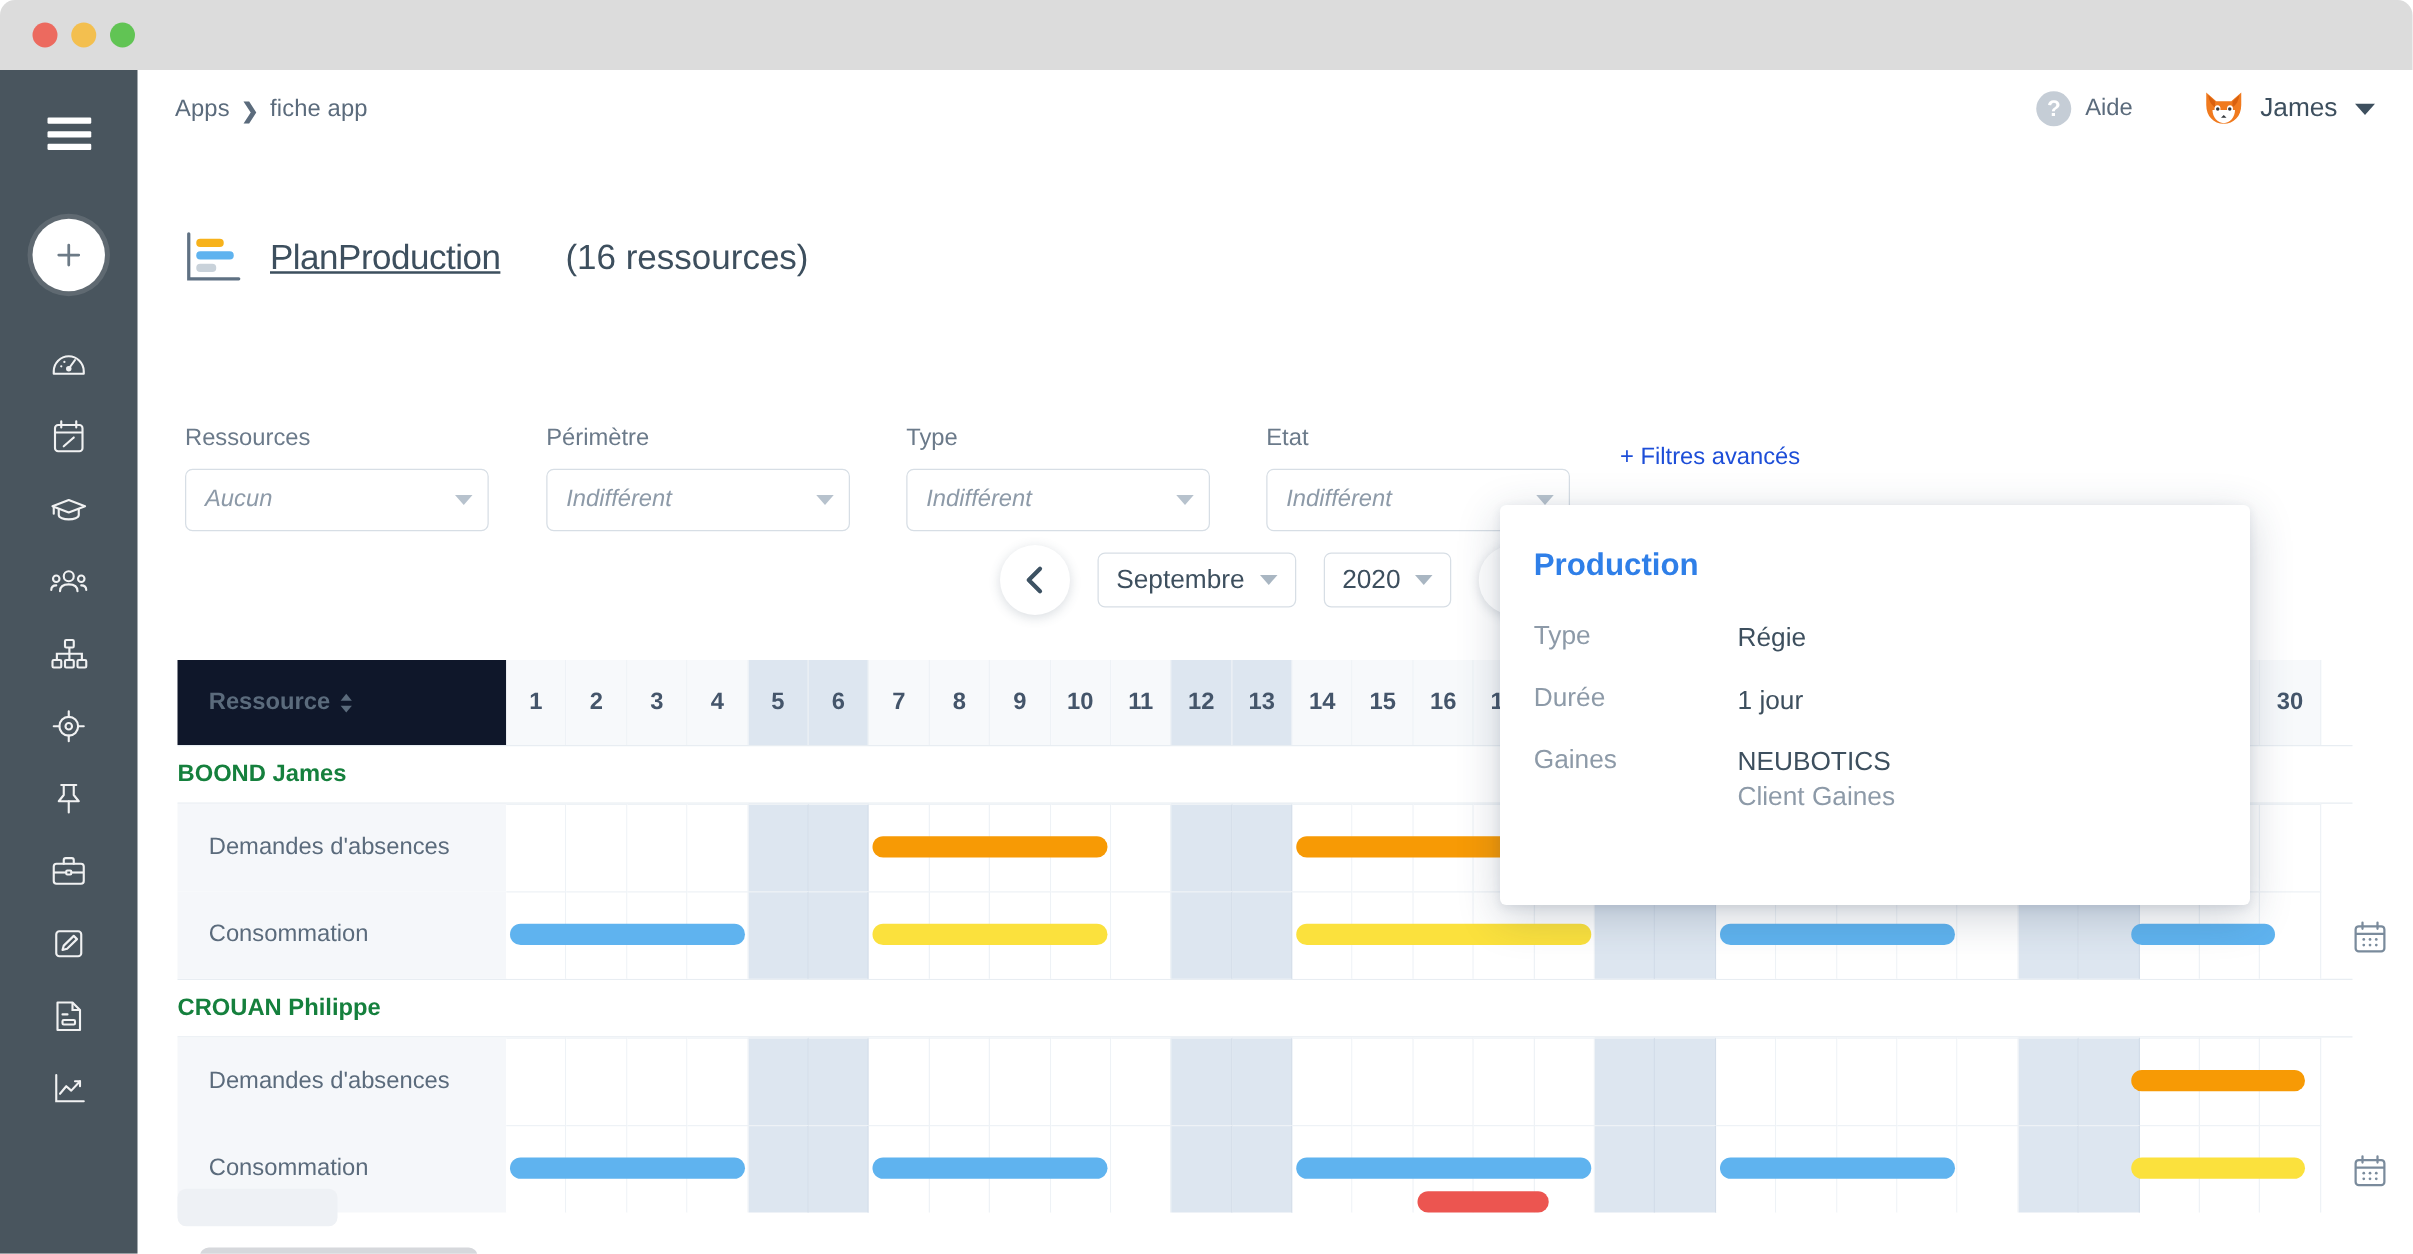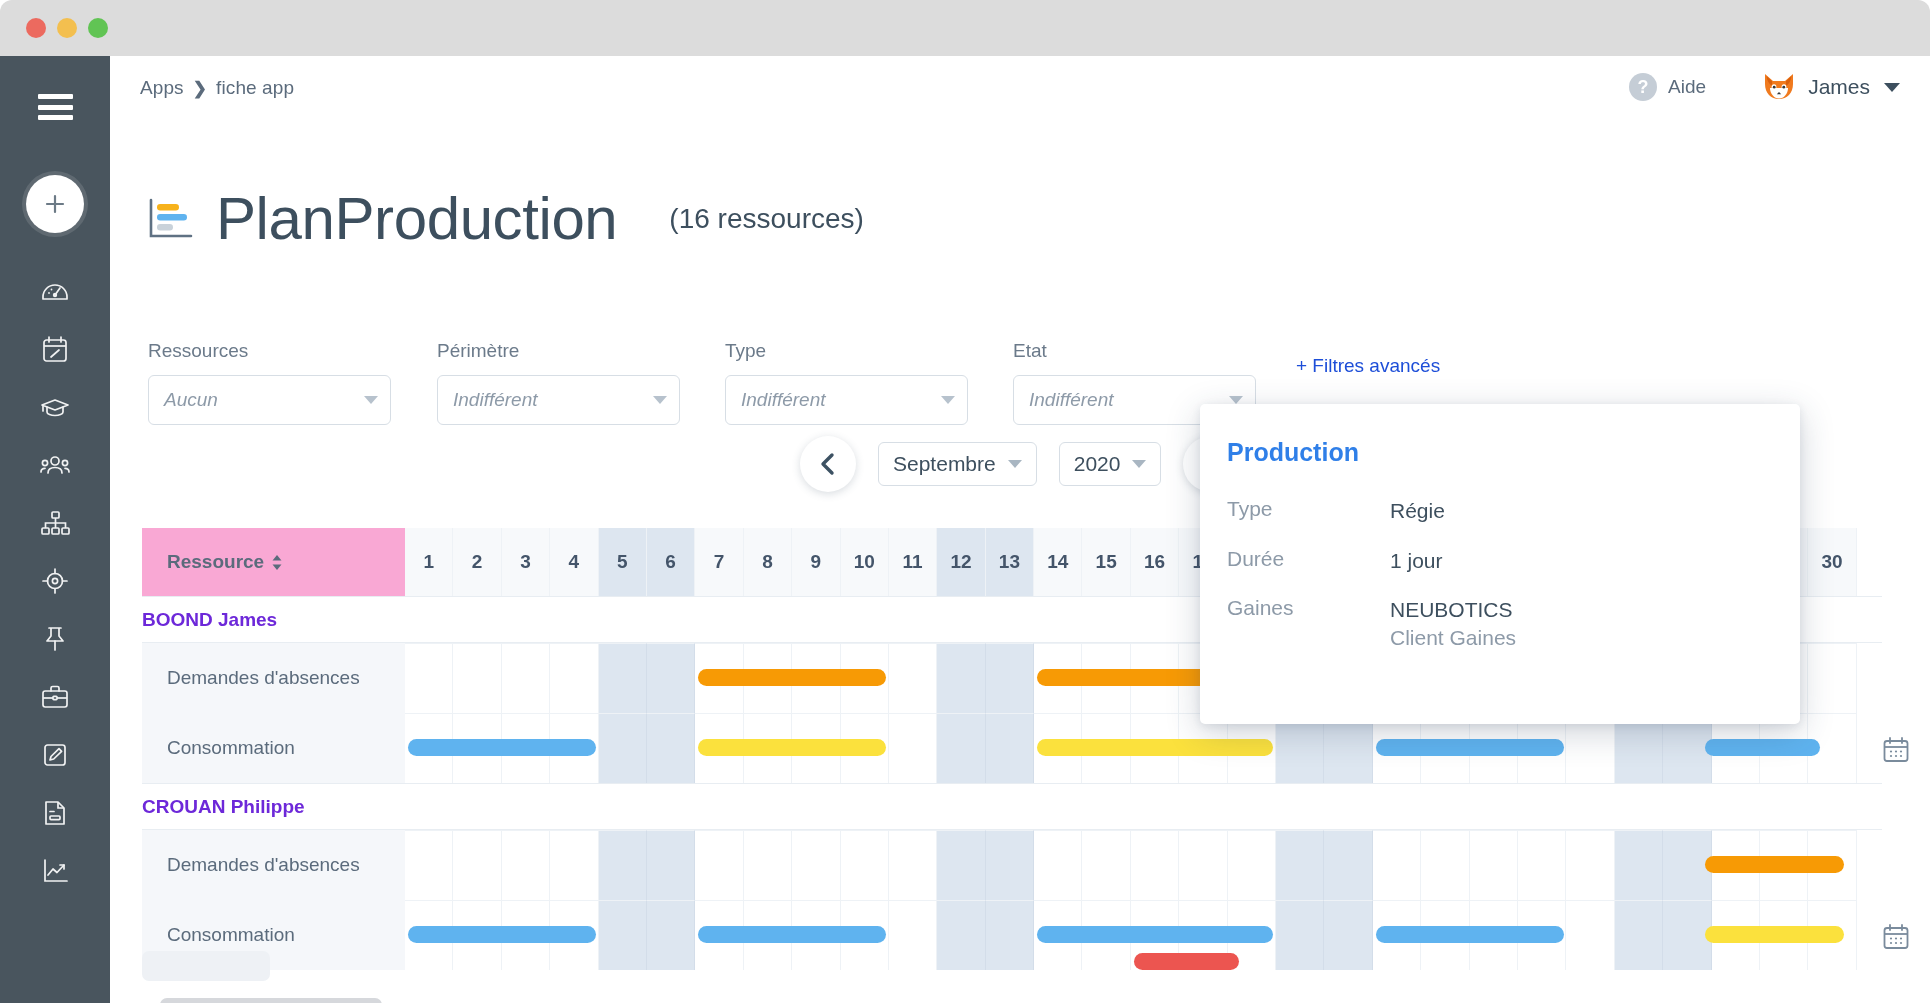--- a/index.html
+++ b/index.html
@@ -81,21 +81,21 @@
   #avatar { width: 34px; height: 30px; position: relative; }
   #user-name { font-size: 21px; color: #3d4f5e; }
   #user-caret {
     width: 0; height: 0; border-left: 8px solid transparent; border-right: 8px solid transparent;
     border-top: 9px solid #3d4f5e; margin-left: 2px;
   }
 
   
   #page-title-row { position: absolute; left: 148px; top: 128px; display: flex; align-items: center; gap: 22px; }
   #title-icon { width: 46px; height: 44px; }
-  #page-title { font-size: 60px; color: #3d4f5e; font-weight: 400; letter-spacing: -.4px; }
+  #page-title { font-size: 28px; color: #3d4f5e; font-weight: 400; letter-spacing: -.4px; text-decoration: underline; }
   #resource-count { font-size: 28px; color: #3d4f5e; margin-left: 30px; }
 
   
   .filter-group { position: absolute; top: 248px; }
   .filter-label { font-size: 19px; color: #6b7a8a; margin-bottom: 13px; margin-top: 36px; }
   .filter-select {
     height: 50px; border: 1px solid #d7dee5; border-radius: 6px; background: #fff;
     display: flex; align-items: center; padding: 0 12px 0 15px;
     cursor: pointer;
   }
@@ -124,36 +124,36 @@
   .nav-caret {
     width: 0; height: 0; border-left: 7px solid transparent; border-right: 7px solid transparent;
     border-top: 8px solid #a9b6c2;
   }
 
   
   #gantt { position: absolute; left: 142px; top: 472px; width: 1740px; }
   #gantt-head { position: relative; height: 68px; display: flex; }
   #resource-col-head {
     width: 263px; flex: none; display: flex; align-items: center;
-    padding-left: 25px; background: #f9a8d4;
+    padding-left: 25px; background: #0f172a;
   }
   #resource-col-head .rh { font-size: 19px; color: #5b6b7c; font-weight: bold; }
   #sort-arrows { margin-left: 7px; display: inline-flex; flex-direction: column; gap: 2px; }
   .day-strip { display: flex; flex: none; }
   .day-cell {
     width: 48.4px; flex: none; background: #f7f9fb;
     display: flex; align-items: center; justify-content: center;
     font-size: 19px; font-weight: bold; color: #44556a;
     border-right: 1px solid #eef2f6;
   }
   .day-cell.weekend { background: #dde6f0; }
 
   .group-name {
     height: 46px; display: flex; align-items: center; padding-left: 0;
-    font-size: 19px; font-weight: bold; color: #6d28d9;
+    font-size: 19px; font-weight: bold; color: #15803d;
     border-top: 1px solid #e8edf2;
   }
   .res-block { border-top: 1px solid #e8edf2; }
   .res-row { height: 70px; display: flex; position: relative; }
   .res-row .lbl {
     width: 263px; flex: none; background: #f5f7fa;
     display: flex; align-items: center; padding-left: 25px;
     font-size: 19px; color: #5b6b7c;
   }
   .grid-area { position: relative; flex: none; display: flex; }

